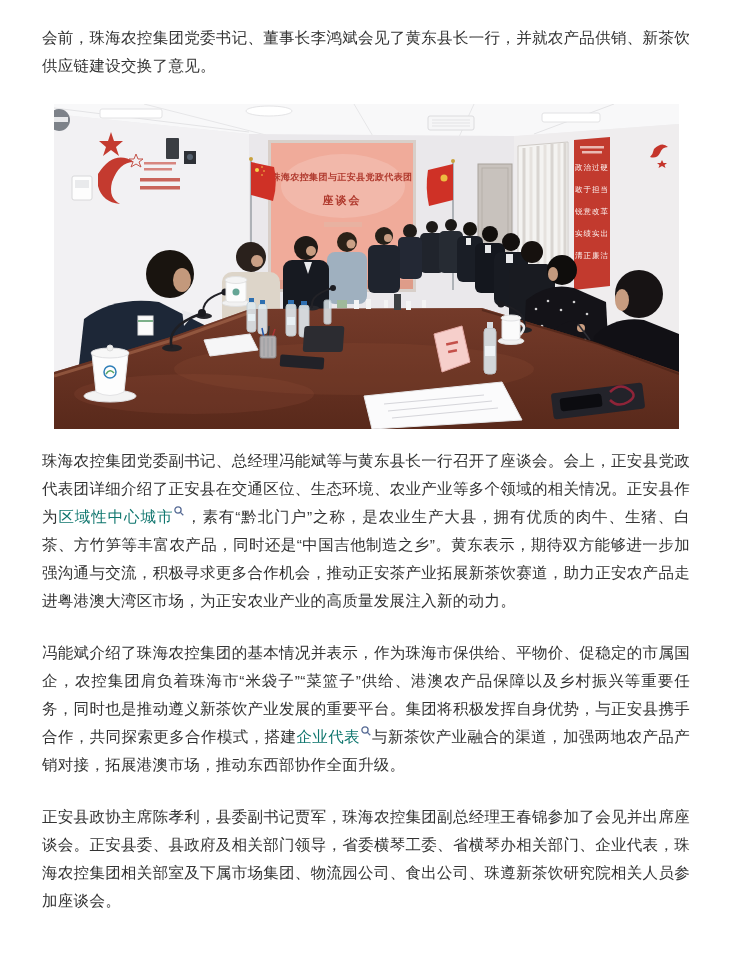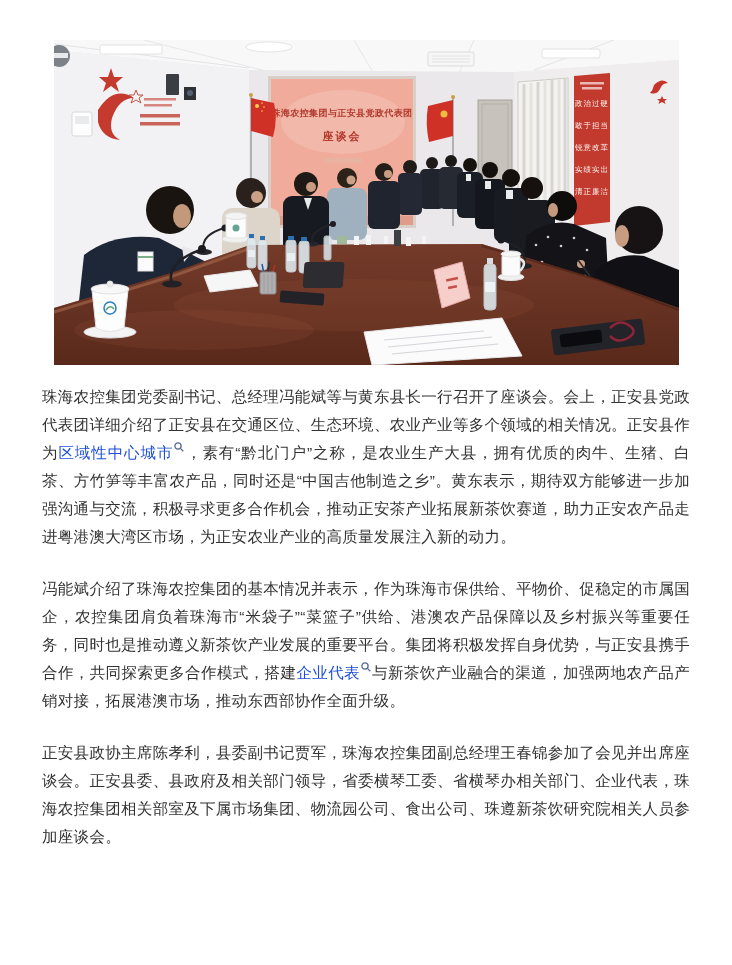--- a/index.html
+++ b/index.html
@@ -6,31 +6,34 @@
   body{width:732px;min-height:965px;font-family:"Liberation Sans",sans-serif;}
   .article{padding:24px 42px 28px 42px;}
   .article p{
     margin:0 0 24px 0;
     font-size:15.5px;
     line-height:28px;
     letter-spacing:0.3px;
     color:#333333;
     text-align:justify;
   }
-  .entity-link{color:#1d4ed8;text-decoration:none;cursor:pointer;}
+  .entity-link{color:#0f766e;text-decoration:none;cursor:pointer;}
   .sup-search{display:inline-block;width:10px;height:10px;vertical-align:6px;margin:0 1px;}
   figure.photo{margin:16px auto 18px auto;width:625px;height:325px;padding:0;display:block;}
   figure.photo svg{display:block;}
 </style>
 </head>
 <body>
 
 <div class="article">
 
 
+  <p>
+    <span>会前，珠海农控集团党委书记、董事长李鸿斌会见了黄东县长一行，并就农产品供销、新茶饮供应链建设交换了意见。</span>
+  </p>
 
   <figure class="photo">
     <svg width="625" height="325" viewBox="0 0 625 325" xmlns="http://www.w3.org/2000/svg">
       <defs>
         <linearGradient id="tableGrad" x1="0" y1="0" x2="0" y2="1">
           <stop offset="0" stop-color="#7c4130"></stop>
           <stop offset="1" stop-color="#4a2115"></stop>
         </linearGradient>
       </defs>
 

